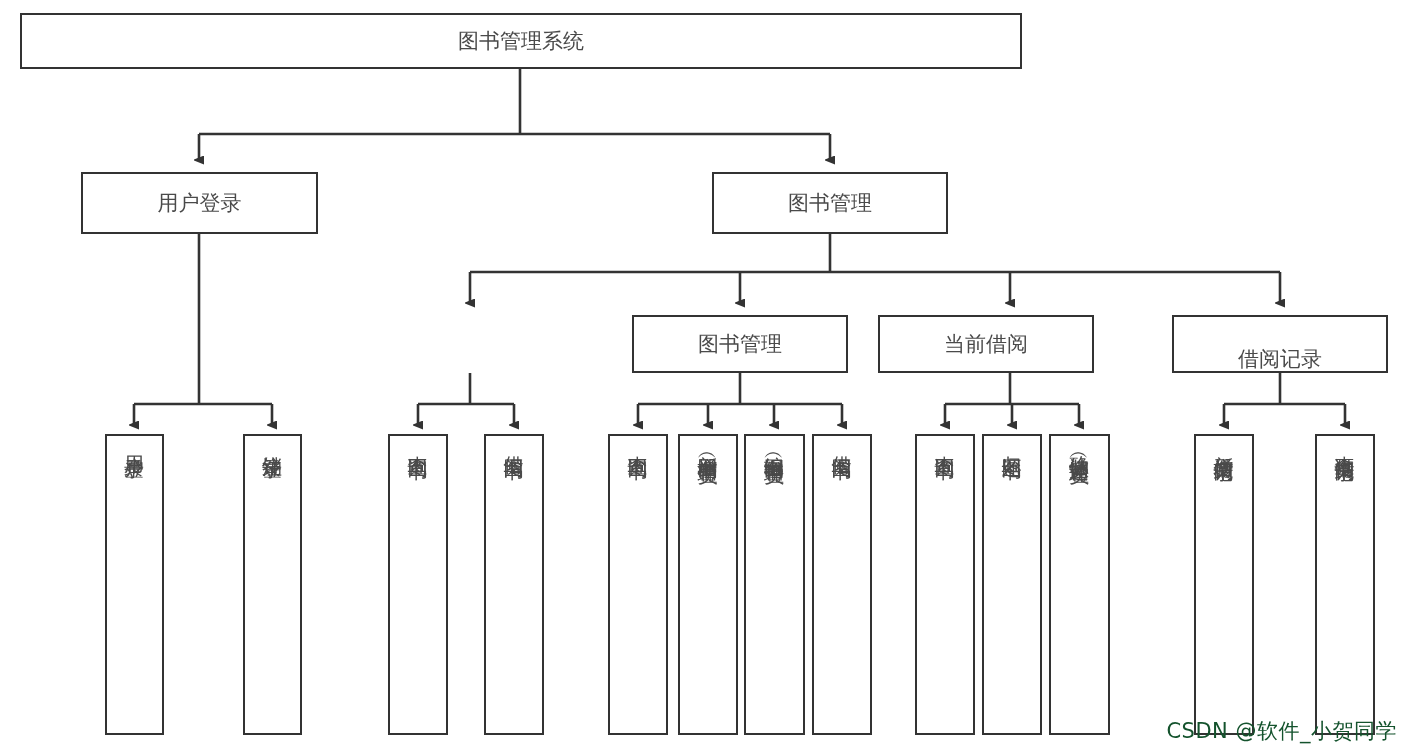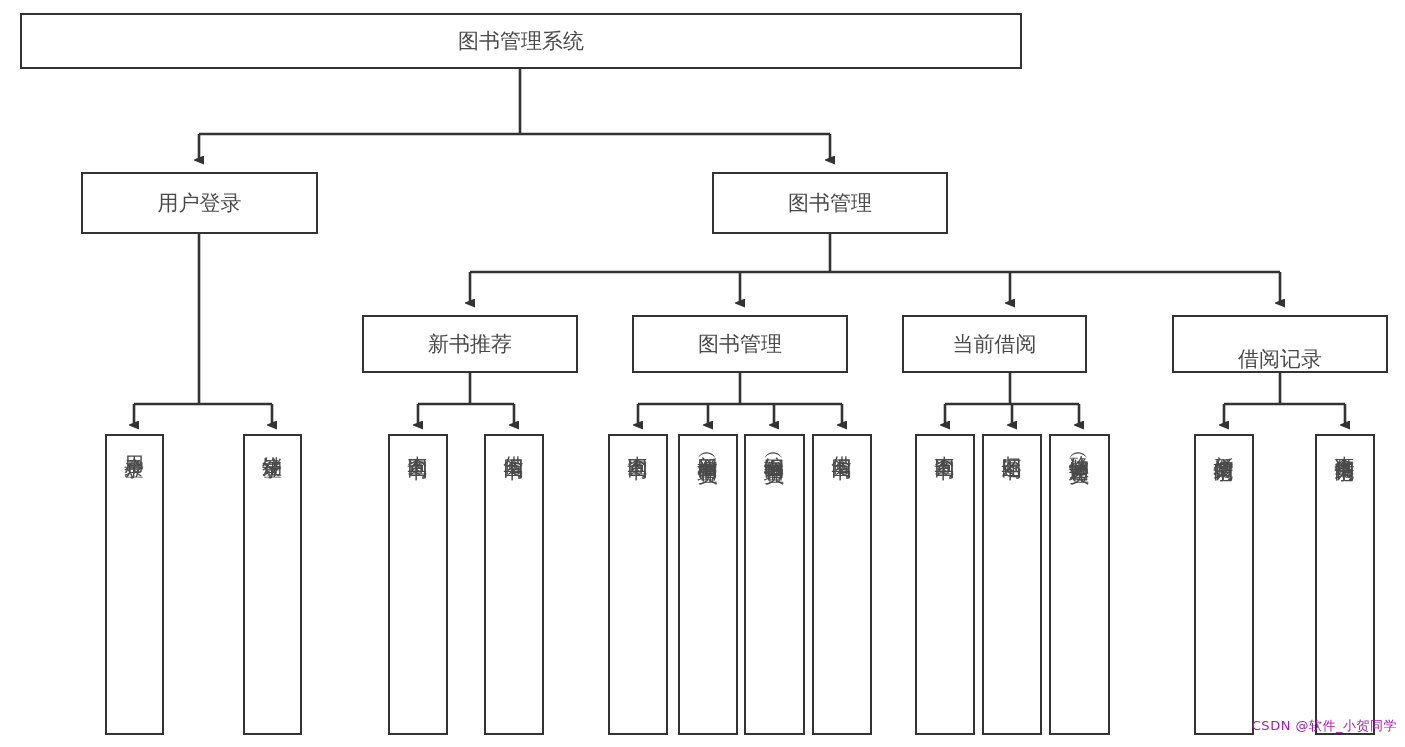--- a/index.html
+++ b/index.html
@@ -57,23 +57,23 @@
   .node.vertical .label {
     writing-mode: vertical-rl;
     text-orientation: upright;
     font-size: 20px;
     letter-spacing: 1.5px;
     line-height: 1;
   }
   .watermark {
     position: absolute;
     right: 8px;
-    bottom: 12px;
-    font-size: 13px;
-    color: #a21caf;
+    bottom: 2px;
+    font-size: 21px;
+    color: #14532d;
     letter-spacing: 0.5px;
     white-space: nowrap;
   }
 </style>
 </head>
 <body>
 
 <div id="diagram-root">
 
   <svg class="edges" viewBox="0 0 1405 747">
@@ -130,27 +130,24 @@
     <span class="label">图书管理系统</span>
   </div>
 
   <div class="node horizontal" style="left:81px; top:172px; width:237px; height:62px;">
     <span class="label">用户登录</span>
   </div>
   <div class="node horizontal" style="left:712px; top:172px; width:236px; height:62px;justify-content:center;">
     <span class="label">图书管理</span>
   </div>
 
-  <div class="node horizontal" style="left:362px; top:315px; width:216px; height:58px;">
-    <span class="label">新书推荐</span>
-  </div>
   <div class="node horizontal" style="left:632px; top:315px; width:216px; height:58px;">
     <span class="label">图书管理</span>
   </div>
-  <div class="node horizontal" style="left:902px; top:315px; width:185px; height:58px;">
+  <div class="node horizontal" style="left:878px; top:315px; width:216px; height:58px;">
     <span class="label">当前借阅</span>
   </div>
   <div class="node horizontal" style="left:1172px; top:315px; width:216px; height:58px;align-items:flex-end;">
     <span class="label">借阅记录</span>
   </div>
 
   <div class="node vertical" style="left:105px; top:434px; width:59px; height:301px;">
     <span class="label">用户登录</span>
   </div>
   <div class="node vertical" style="left:243px; top:434px; width:59px; height:301px;">

